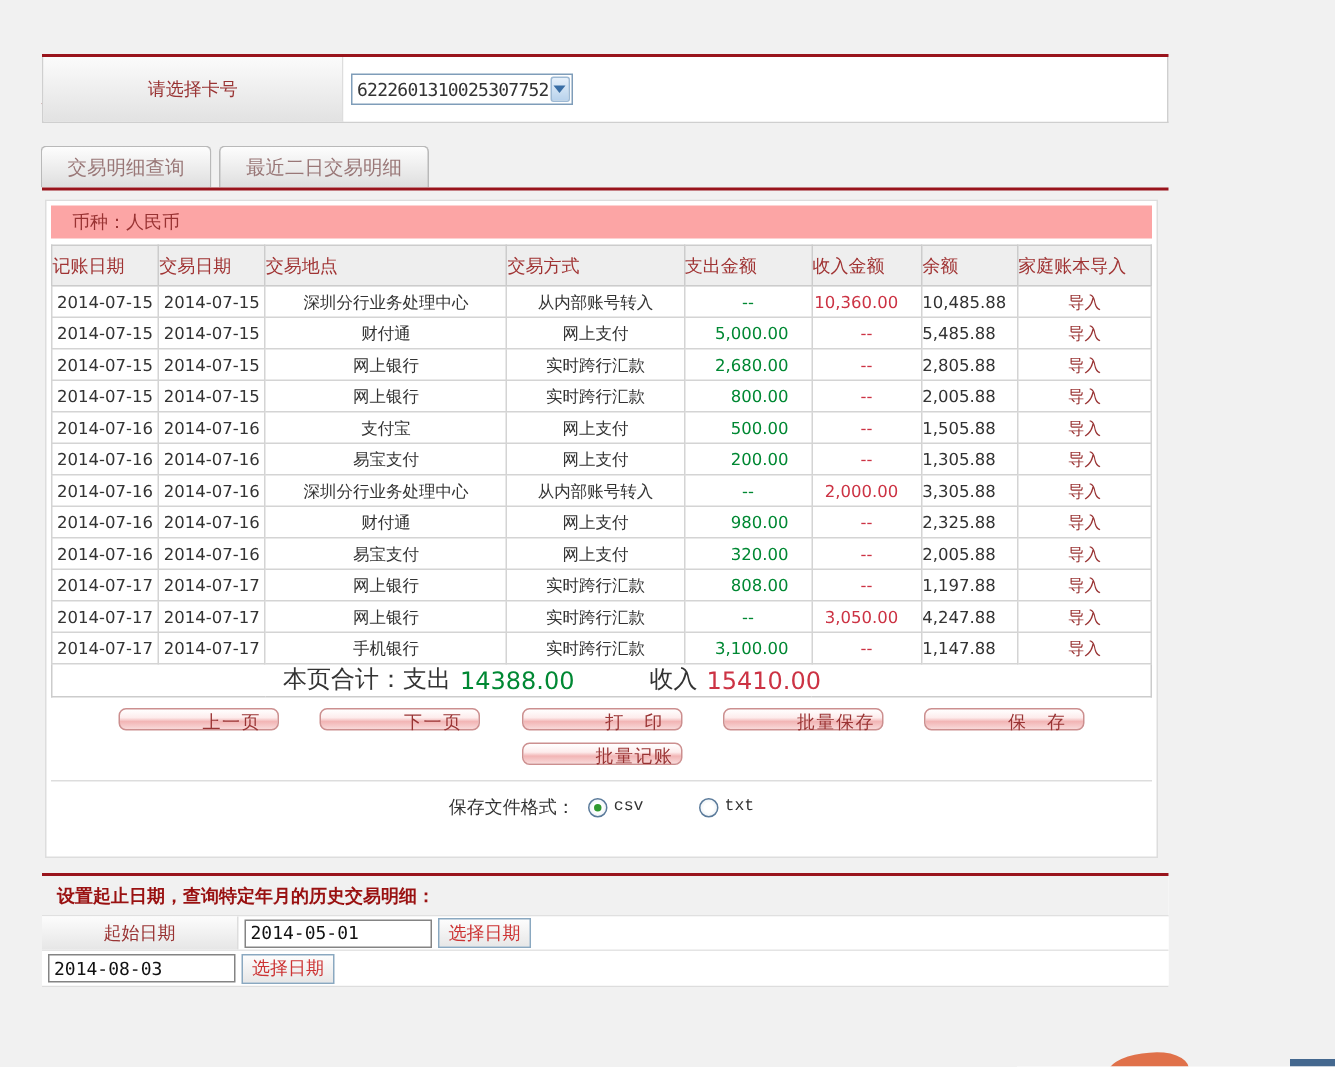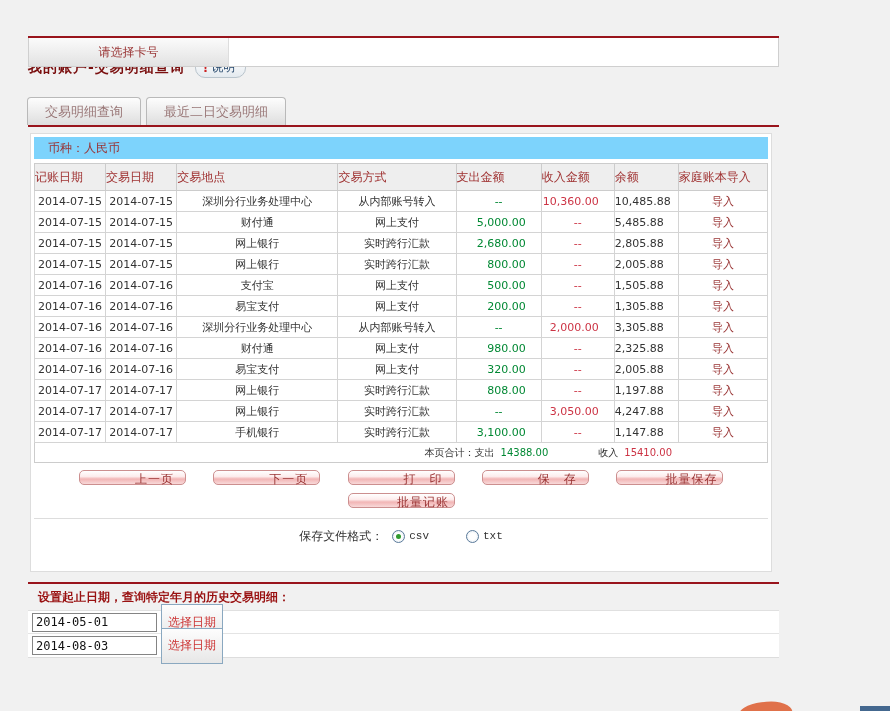--- a/index.html
+++ b/index.html
@@ -13,21 +13,21 @@
   .help-btn { display:inline-flex; align-items:center; gap:3px; height:21px; padding:0 10px 0 7px;
     border:1px solid #b9c4cc; border-radius:10px; background:linear-gradient(#ffffff,#e4eaef);
     color:#27496d; font-size:12px; cursor:pointer; }
   .help-bang { color:#cc2222; font-weight:bold; }
 
   .redline { position:absolute; left:28px; width:751px; height:2px; background:#99141c; }
   #hr-title { top:36px; }
   #hr-tabs  { top:125px; }
 
   
-  .card-row { position:absolute; top:38px; left:28px; width:751px; height:29px; display:flex;
+  .card-row { position:absolute; top:38px; left:28px; width:751px; height:44px; display:flex;
     border:1px solid #cfcfcf; border-top:none; background:#fff; }
   .card-label-cell { width:200px; background:linear-gradient(#fbfbfb,#e2e2e2); color:#993333;
     display:flex; align-items:center; justify-content:center; border-right:1px solid #ddd; }
   .card-value-cell { flex:1; display:flex; align-items:center; padding-left:5px; background:#fff; }
   .fake-select { position:relative; width:148px; height:21px; border:1px solid #7f9db9; background:#fff;
     display:flex; align-items:center; cursor:pointer; }
   .fake-select .val { flex:1; padding-left:3px; font-size:12px; font-family:"DejaVu Sans Mono","Liberation Mono",monospace; letter-spacing:-0.5px; }
   .sel-arrow { width:17px; height:17px; margin:1px; border:1px solid #9db9d4; border-radius:2px;
     background:linear-gradient(#e6f0fa,#b8d2ec); display:flex; align-items:center; justify-content:center; }
   .sel-arrow::after { content:""; width:0; height:0; border-left:4px solid transparent;
@@ -36,34 +36,34 @@
   
   .tabs { position:absolute; top:97px; left:27px; display:flex; gap:5px; }
   .tab { height:28px; padding:0 17px; display:flex; align-items:center; justify-content:center;
     border:1px solid #b9b9b9; border-bottom:none; border-radius:4px 4px 0 0;
     background:linear-gradient(#fdfdfd,#dedede); color:#997777; font-size:13px; cursor:pointer; }
   .tab.active { border-color:#c56; background:linear-gradient(#f7caca,#ec9a9a); color:#8b0000; }
 
   
   .main-panel { position:absolute; top:133px; left:30px; width:742px; height:439px;
     background:#fff; border:1px solid #ddd; padding:3px; }
-  .currency-bar { height:22px; line-height:22px; background:#7dd3fc; color:#993333; padding-left:14px; margin-bottom:4px; }
+  .currency-bar { height:22px; line-height:22px; background:#fca5a5; color:#993333; padding-left:14px; margin-bottom:4px; }
 
   table.tx { width:100%; border-collapse:collapse; table-layout:fixed; font-size:11px; }
   table.tx th { height:27px; background:#eeeeee; color:#a03333; font-weight:normal; font-size:12px;
     border:1px solid #cccccc; text-align:left; }
   table.tx td { height:21px; border:1px solid #d4d4d4; white-space:nowrap; overflow:hidden; }
   td.al-c { text-align:center; }
   td.al-r { text-align:right; padding-right:15px; }
   td.green { color:#008833; }
   td.red { color:#cc3344; }
   td.dark { color:#333; }
   td.import { color:#993333; cursor:pointer; }
   tr.summary td { height:20px; border:1px solid #cccccc; }
-  .summary-flex { display:flex; justify-content:flex-end; align-items:center; margin-right:95px; gap:6px; color:#333; font-size:10px; }
+  .summary-flex { display:flex; justify-content:center; align-items:center; margin-right:66px; gap:6px; color:#333; font-size:16px; }
   .summary-flex .g { color:#008833; }
   .summary-flex .r { color:#cc3344; }
   .summary-flex .gap { width:38px; }
 
   
   .pill-btn { width:107px; height:15px; border:1px solid #cc8f8f; border-radius:5px; cursor:pointer;
     background:linear-gradient(#ffffff 0%,#fdecec 42%,#f2b5b5 62%,#f8d9d9 100%);
     color:#993333; font-size:12px; font-family:inherit; letter-spacing:1px;padding-left:44px; }
   .btn-row { margin-top:7px; padding:0 45px; display:flex; justify-content:space-between; }
   .batch-row { margin-top:8px; display:flex; justify-content:center; }
@@ -79,21 +79,21 @@
   
   .date-section { position:absolute; top:582px; left:28px; width:751px; border-top:2px solid #99141c; background:#fff; border-bottom:1px solid #ddd; }
   .date-section-header { height:27px; line-height:27px; background:#f1f1f1; color:#991111; font-weight:bold; padding-left:10px; border-bottom:1px solid #e0e0e0; }
   .date-row { height:23px; display:flex; border-bottom:1px solid #e4e4e4; background:#fff; }
   .date-row:last-child { border-bottom:none; }
   .date-label-cell { width:131px; background:linear-gradient(#fcfcfc,#e6e6e6); color:#993333;
     display:flex; align-items:center; justify-content:center; border-right:1px solid #ddd; }
   .date-value-cell { flex:1; display:flex; align-items:center; gap:4px; padding-left:4px; }
   .date-input { width:125px; height:19px; border:1px solid #848484; padding-left:3px; font-size:12px;
     font-family:"DejaVu Sans Mono","Liberation Mono",monospace; color:#111; background:#fff; }
-  .pick-btn { height:36px; padding:0 6px; border:1px solid #8aa8c0; background:linear-gradient(#fdfdfd,#e7e7e7);
+  .pick-btn { height:20px; padding:0 6px; border:1px solid #8aa8c0; background:linear-gradient(#fdfdfd,#e7e7e7);
     color:#cc3333; font-size:12px; cursor:pointer; font-family:inherit; }
 
   .confirm-wrap { position:absolute; top:672px; left:348px; }
 
   
   .orange-swoosh { position:absolute; left:737px; top:702px; width:55px; height:14px; background:#e0714a;
     border-radius:50% 50% 10% 10% / 100% 100% 10% 10%; transform:rotate(-6deg); }
   .blue-sliver { position:absolute; left:860px; top:706px; width:30px; height:6px; background:#44688f; }
 </style>
 </head>
@@ -105,20 +105,26 @@
     <span class="page-title">我的账户-交易明细查询</span>
     <span class="help-btn">
       <span class="help-bang">!</span>
       <span>说明</span>
     </span>
   </div>
   <div class="redline" id="hr-title"></div>
 
   <div class="card-row">
     <div class="card-label-cell">请选择卡号</div>
+    <div class="card-value-cell">
+      <div class="fake-select">
+        <span class="val">6222601310025307752</span>
+        <span class="sel-arrow"></span>
+      </div>
+    </div>
   </div>
 
   <div class="tabs">
     <div class="tab">交易明细查询</div>
     <div class="tab">最近二日交易明细</div>
   </div>
   <div class="redline" id="hr-tabs"></div>
 
   <div class="main-panel">
     <div class="currency-bar">币种：人民币</div>
@@ -280,22 +286,22 @@
             </div>
           </td>
         </tr>
       </tfoot>
     </table>
 
     <div class="btn-row">
       <button class="pill-btn">上一页</button>
       <button class="pill-btn">下一页</button>
       <button class="pill-btn">打　印</button>
+      <button class="pill-btn">批量保存</button>
       <button class="pill-btn">保　存</button>
-      <button class="pill-btn">批量保存</button>
     </div>
     <div class="batch-row">
       <button class="pill-btn">批量记账</button>
     </div>
 
     <div class="panel-divider"></div>
 
     <div class="format-row">
       <span>保存文件格式：</span>
       <span class="radio">
@@ -305,20 +311,21 @@
       <span class="radio">
         <span class="radio-circle"></span>
         <span class="radio-label">txt</span>
       </span>
     </div>
   </div>
 
   <div class="date-section">
     <div class="date-section-header">设置起止日期，查询特定年月的历史交易明细：</div>
     <div class="date-row">
+      <div class="date-label-cell">起始日期</div>
       <div class="date-value-cell">
         <input class="date-input" value="2014-05-01" style="">
         <button class="pick-btn">选择日期</button>
       </div>
     </div>
     <div class="date-row">
       <div class="date-value-cell">
         <input class="date-input" value="2014-08-03" style="">
         <button class="pick-btn">选择日期</button>
       </div>

